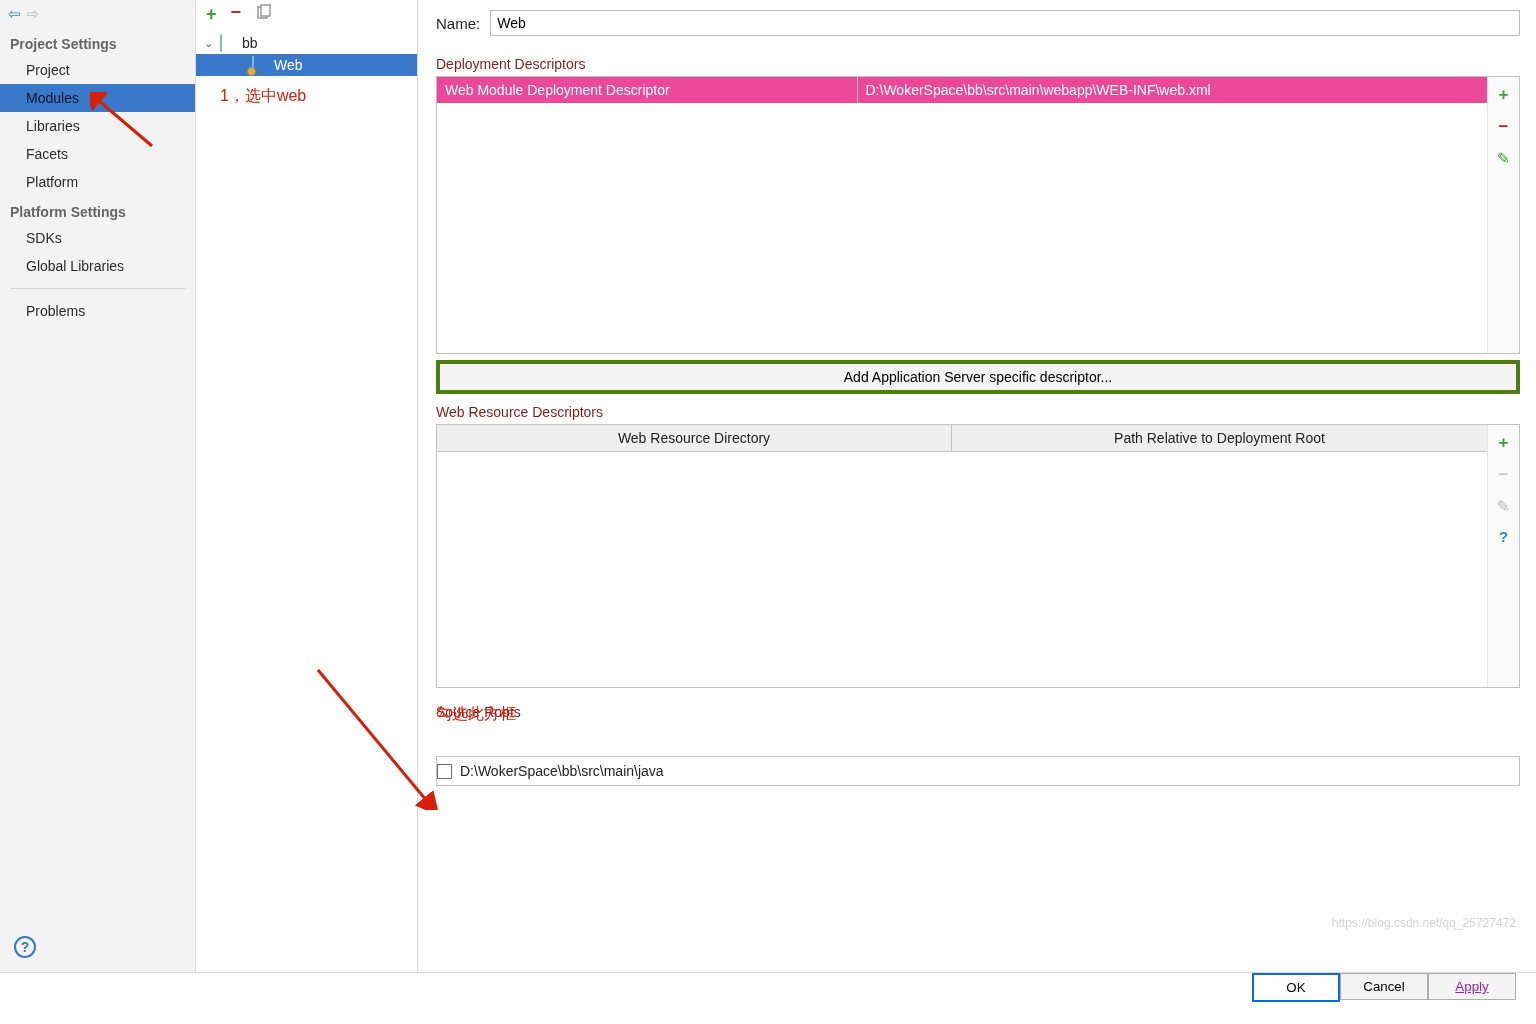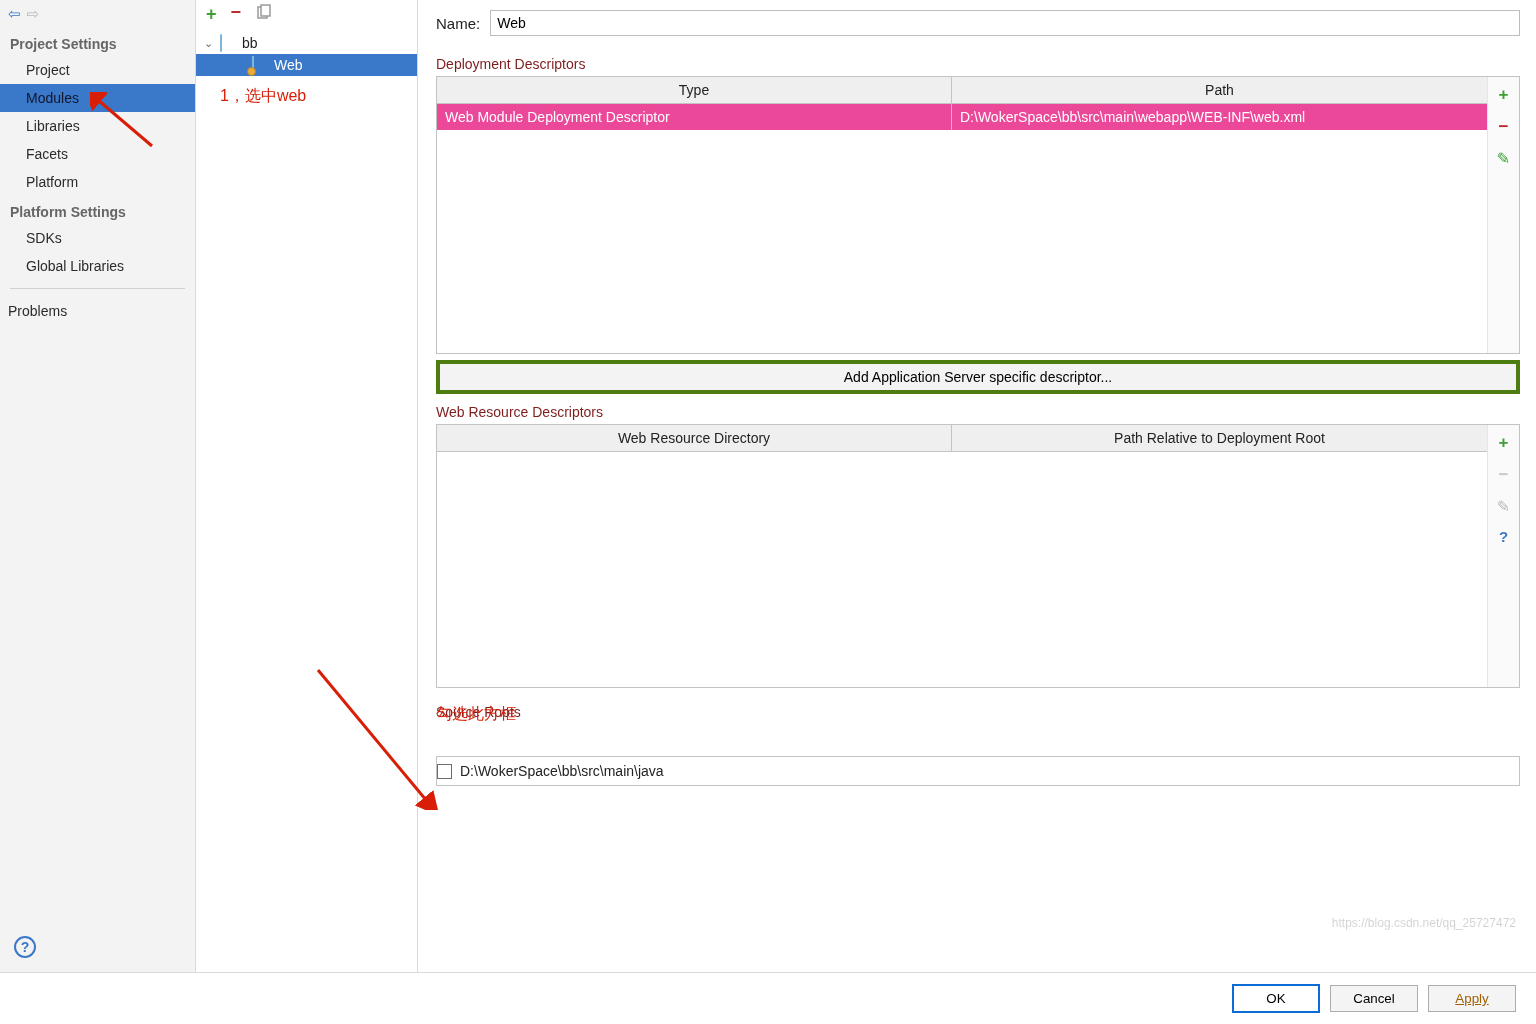--- a/index.html
+++ b/index.html
@@ -114,26 +114,26 @@
 
   
   .sr-panel { border:1px solid #c3c3c3; padding:6px 0;margin-top:36px; }
   .sr-row { display:flex; align-items:center; gap:8px; }
   .chk { width:15px;height:15px; border:1px solid #6d6d6d; background:#fff; cursor:pointer; }
 
   .annot.a2 { color:#d81e06; font-size:16px; }
 
   
   .footer {
-    height: 52px; display:flex; justify-content:flex-end; align-items:center;
-    gap:10px; padding:0 20px; border-top:1px solid #d9d9d9;
+    height: 52px; display:flex; justify-content:flex-end; align-items:flex-start;
+    padding:0 20px; border-top:1px solid #d9d9d9;
   }
   .dlg-btn { min-width:88px; padding:5px 0; border:1px solid #adadad; background:#f4f4f4; cursor:pointer; }
   .dlg-btn.primary { border:2px solid #0b6cd6; background:#fff; }
-  .dlg-btn.dis { color:#a16207;text-decoration:underline; }
+  .dlg-btn.dis { color:#a21caf;text-decoration:underline; }
 
   .watermark {
     position:absolute; right:20px; bottom:42px; font-size:12px; color:rgba(0,0,0,0.18);
     pointer-events:none;
   }
 </style>
 </head>
 <body>
 
 <div class="root">
@@ -150,21 +150,21 @@
       <div class="sb-item sel">Modules</div>
       <div class="sb-item">Libraries</div>
       <div class="sb-item">Facets</div>
       <div class="sb-item">Platform</div>
 
       <div class="sb-sect-title">Platform Settings</div>
       <div class="sb-item">SDKs</div>
       <div class="sb-item">Global Libraries</div>
 
       <div class="sb-sep"></div>
-      <div class="sb-item" style="padding-left:8px;">Problems</div>
+      <div class="sb-item" style="padding-left:26px;">Problems</div>
 
       <div class="help-icon">?</div>
 
       <svg class="arrow-img" style="left:90px; top:92px; width:70px; height:60px;">
         <defs>
             <marker id="ah1" markerWidth="8" markerHeight="8" refX="1" refY="4" orient="auto">
           <path d="M0,0 L8,4 L0,8 Z" fill="#d81e06"></path>
             </marker>
           </defs>
         <line x1="62" y1="54" x2="8" y2="8" stroke="#d81e06" stroke-width="3" marker-end="url(#ah1)"></line>
@@ -201,24 +201,20 @@
       <div class="name-row">
         <span class="name-lbl">Name:</span>
         <input class="name-input" type="text" value="Web" style="">
       </div>
 
       <div class="sect-title">Deployment Descriptors</div>
       <div class="panel p1">
         <div class="panel-main">
           <table class="grid">
             <tbody>
-                <tr>
-              <th style="width:49%;">Type</th>
-              <th>Path</th>
-            </tr>
             <tr class="selrow">
               <td><span>Web Module Deployment Descriptor</span></td>
               <td><span>D:\WokerSpace\bb\src\main\webapp\WEB-INF\web.xml</span></td>
             </tr>
           </tbody>
             </table>
         </div>
         <div class="panel-side">
           <span class="side-btn side-add">+</span>
           <span class="side-btn side-del">−</span>

